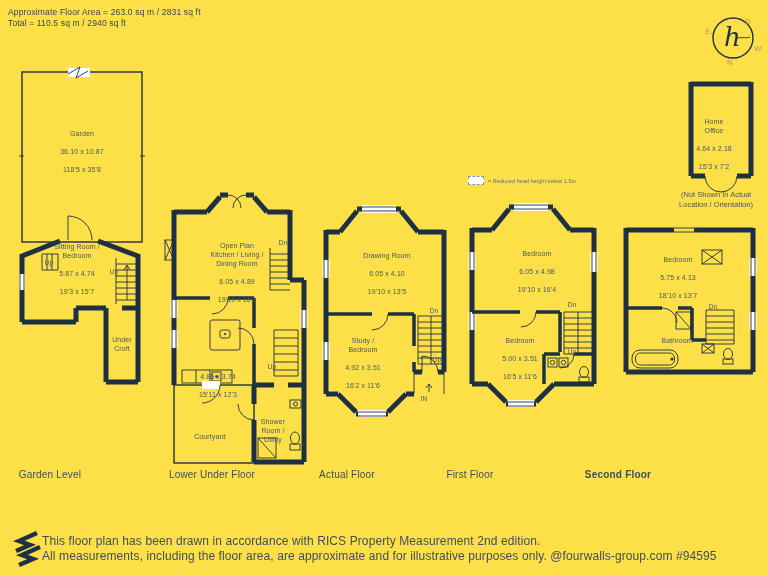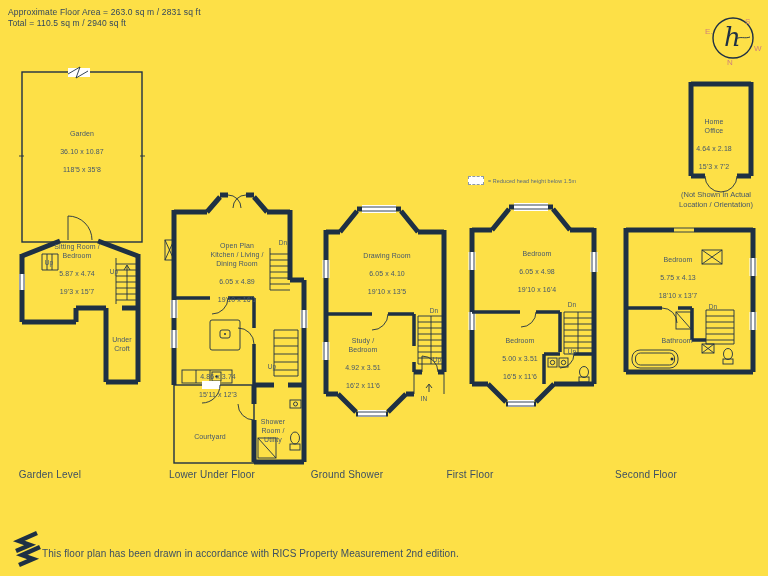--- a/index.html
+++ b/index.html
@@ -9,21 +9,21 @@
   .hdr{font-size:8.5px;line-height:11px;color:#33475c;letter-spacing:.15px;}
   .room-label{position:absolute;text-align:center;font-size:7px;line-height:9px;
     color:#45576b;white-space:pre-line;letter-spacing:.1px;}
   .room-label span{display:block;white-space:pre-line;}
   .ann{position:absolute;width:16px;text-align:center;font-size:6.5px;color:#45576b;}
   .floor-label{position:absolute;top:469px;text-align:center;font-size:10px;color:#3c4e62;letter-spacing:.2px;}
   .note{position:absolute;text-align:center;font-size:7.5px;line-height:10px;color:#45576b;white-space:pre-line;}
   .legend-row{position:absolute;left:468px;top:176px;display:flex;align-items:center;gap:4px;}
   .legend-box{width:14px;height:7px;border:1px dashed #8d9aa9;background:#fff;}
   .legend-text{font-size:5.4px;color:#5a6b7d;letter-spacing:.1px;}
-  .ftr{position:absolute;font-size:10px;color:#3c4e62;letter-spacing:.1px;margin-top:14px;}
+  .ftr{position:absolute;font-size:12px;color:#3c4e62;letter-spacing:.1px;}
   
   .w{fill:none;stroke:#1e3044;stroke-width:5;stroke-linecap:butt;}
   .w4{fill:none;stroke:#1e3044;stroke-width:3.5;}
   .thin{fill:none;stroke:#1e3044;stroke-width:.9;}
   .thin2{fill:none;stroke:#1e3044;stroke-width:1.4;}
   .wht{fill:#ffffff;stroke:none;}
   .dkf{fill:#1e3044;}
   .coral{fill:#d08179;font-size:8px;font-family:"Liberation Sans",sans-serif;}
   .mono{fill:#1e3044;font-style:italic;font-family:"DejaVu Serif",serif;}
 </style>
@@ -255,23 +255,24 @@
     <span>5.75 x 4.13</span>
     <span>18'10 x 13'7</span>
   </div>
   <div class="room-label" style="left:640px;top:327px;width:74px;">
     <span>Bathroom</span>
   </div>
   <span class="ann" style="left:705px;top:303px;">Dn</span>
 
   <div class="floor-label" style="left:4px;width:92px;">Garden Level</div>
   <div class="floor-label" style="left:152px;width:120px;">Lower Under Floor</div>
-  <div class="floor-label" style="left:297px;width:100px;">Ground Shower</div>
+  <div class="floor-label" style="left:297px;width:100px;">Actual Floor</div>
   <div class="floor-label" style="left:420px;width:100px;">First Floor</div>
-  <div class="floor-label" style="left:596px;width:100px;">Second Floor</div>
+  <div class="floor-label" style="left:568px;width:100px;font-weight:bold;">Second Floor</div>
 
   <svg class="abs" style="left:12px;top:530px;" width="32" height="38" viewBox="0 0 32 38">
     <path d="M25,3 L7,11 L18,15 L4,21" fill="none" stroke="#1e3044" stroke-width="4.5"></path>
     <path d="M28,17 L10,25 L21,29 L7,35" fill="none" stroke="#1e3044" stroke-width="4.5"></path>
   </svg>
   <div class="ftr" style="left:42px;top:534px;">This floor plan has been drawn in accordance with RICS Property Measurement 2nd edition.</div>
+  <div class="ftr" style="left:42px;top:549px;">All measurements, including the floor area, are approximate and for illustrative purposes only. @fourwalls-group.com #94595</div>
 
 </div>
 
 </body></html>

